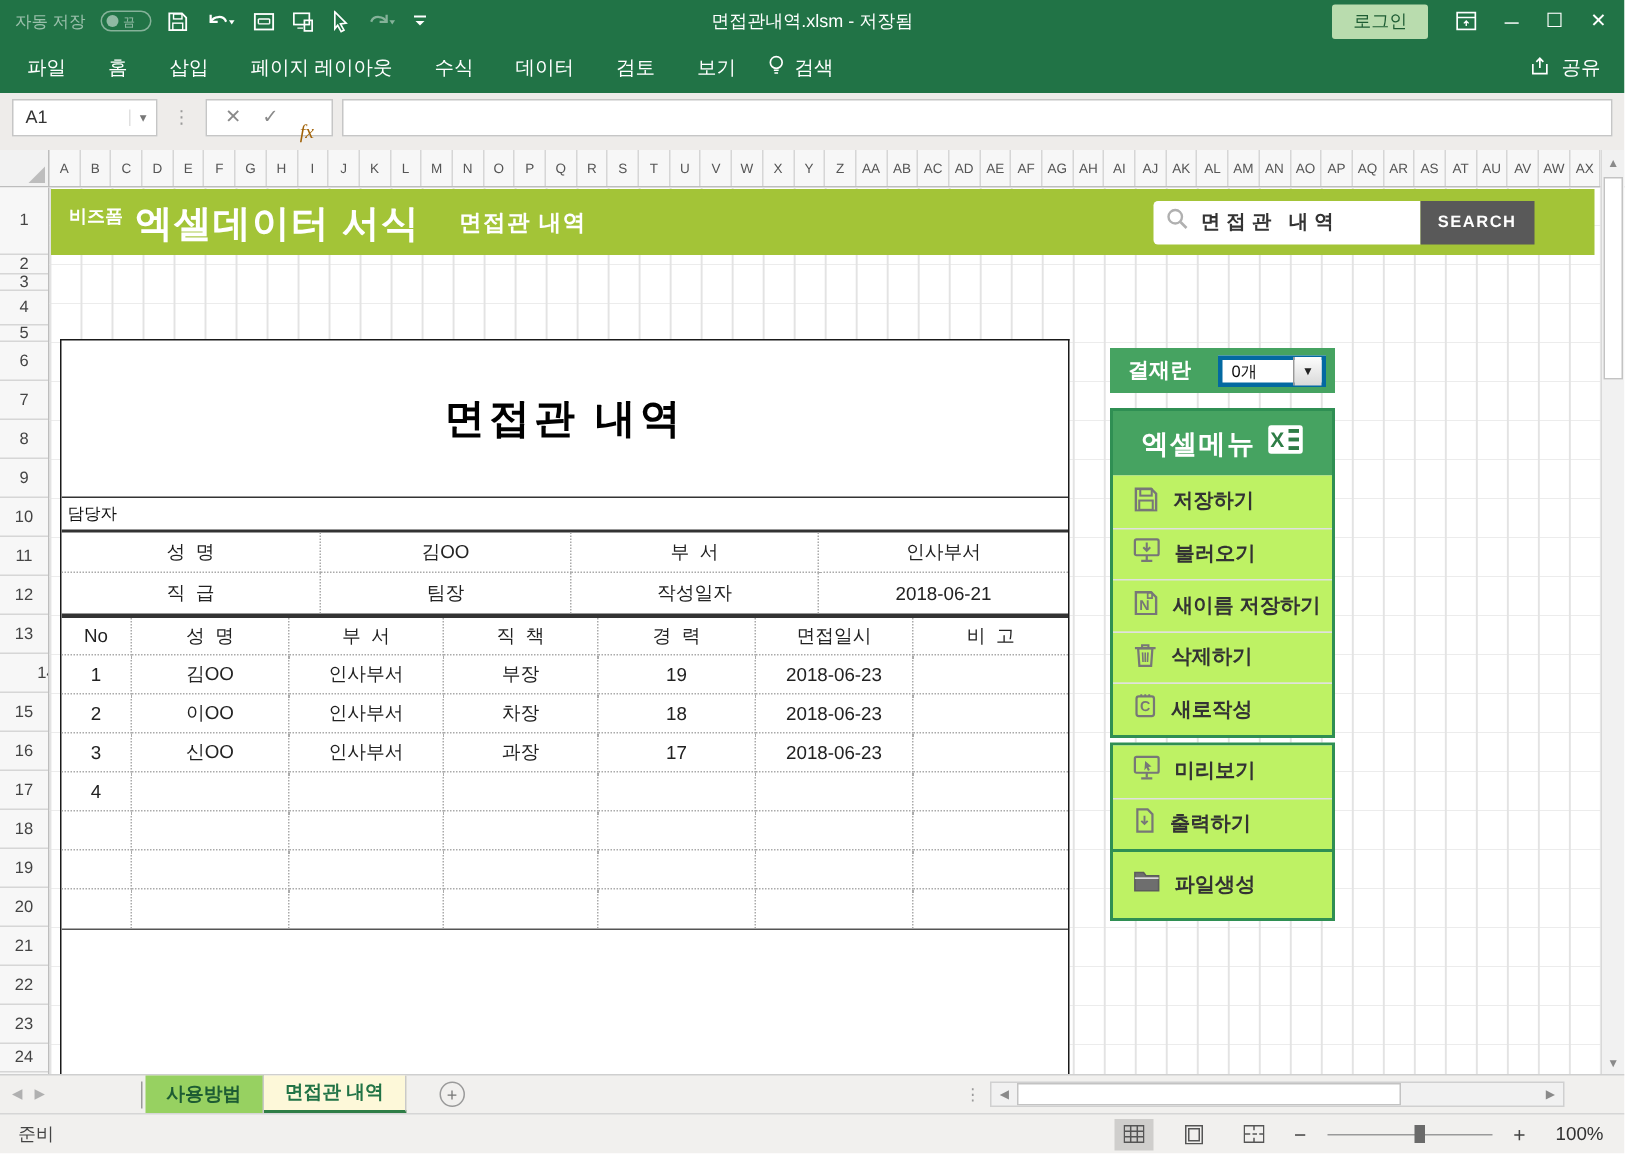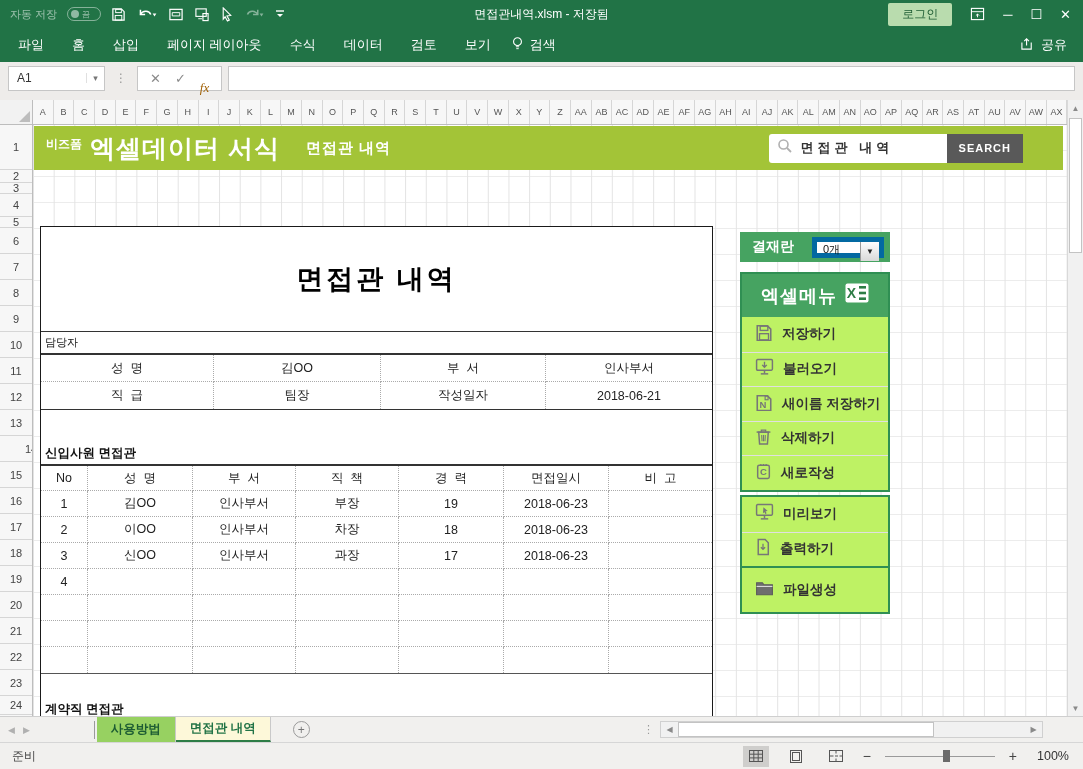--- a/index.html
+++ b/index.html
@@ -83,21 +83,21 @@
   .interview-table { display:grid; grid-template-columns:47px 105px 103px 103px 105px 105px 1fr; border-top:2px solid #333; border-bottom:1px solid #555; }
   .interview-table .cell { height:26px; display:flex; align-items:center; justify-content:center; font-size:12.5px; color:#222; border-right:1px dotted #aaa; border-bottom:1px dotted #aaa; white-space:pre; }
   .interview-table .cell:nth-child(7n) { border-right:none; }
   .interview-table .cell.hrow { height:25px; }
   .interview-table .cell.bottom { border-bottom:none; }
   .contract-label { margin-top:24px; height:22px; display:flex; align-items:center; padding-left:4px; font-size:12.5px; font-weight:bold; color:#111; }
 
   
   .approval-box { position:absolute; left:707px; top:107px; width:150px; height:30px; background:#46a361; display:flex; align-items:center; padding:0 6px 0 12px; }
   .approval-label { color:#fff; font-size:14px; font-weight:bold; }
-  .approval-select { margin-left:auto; width:72px; height:21px; background:#fff; border:5px solid #0369a1; display:flex; align-items:flex-start; }
+  .approval-select { margin-left:auto; width:72px; height:21px; background:#fff; border:3px solid #0369a1; display:flex; align-items:center; }
   .approval-value { flex:1; font-size:11px; color:#111; padding-left:6px; }
   .approval-drop { width:19px; height:19px; background:linear-gradient(#fdfdfd,#d9d9d9); border-left:1px solid #999; display:flex; align-items:center; justify-content:center; font-size:8px; color:#222; }
   .side-box { position:absolute; left:707px; width:150px; background:#fff; border:2px solid #2f8f53; }
   .menu-header { height:43px; background:#46a361; display:flex; align-items:center; justify-content:center; gap:8px; color:#fff; font-size:18px; font-weight:bold; letter-spacing:1px; }
   .menu-item { height:34.5px; display:flex; align-items:center; gap:9px; padding-left:13px; border-top:1px solid #e0e0e0; background:#bef264; }
   .menu-item:first-child { border-top:none; }
   .menu-item .mi-label { font-size:13.5px; font-weight:bold; color:#333; white-space:nowrap; }
   .menu-item svg { flex:0 0 auto; }
   .box-menu { top:147px; }
   .box-preview { top:370px; }
@@ -372,21 +372,20 @@
         <div class="manager-table" id="managerTable">
             <div class="cell">성  명</div>
             <div class="cell">김OO</div>
             <div class="cell">부  서</div>
             <div class="cell">인사부서</div>
             <div class="cell last-row">직  급</div>
             <div class="cell last-row">팀장</div>
             <div class="cell last-row">작성일자</div>
             <div class="cell last-row">2018-06-21</div>
           </div>
-        <div class="newhires-label">신입사원 면접관</div>
         <div class="interview-table" id="interviewTable">
             <div class="cell hrow">No</div>
             <div class="cell hrow">성  명</div>
             <div class="cell hrow">부  서</div>
             <div class="cell hrow">직  책</div>
             <div class="cell hrow">경  력</div>
             <div class="cell hrow">면접일시</div>
             <div class="cell hrow">비  고</div>
             <div class="cell">1</div>
             <div class="cell">김OO</div>
@@ -431,21 +430,20 @@
             <div class="cell"></div>
             <div class="cell"></div>
             <div class="cell bottom"></div>
             <div class="cell bottom"></div>
             <div class="cell bottom"></div>
             <div class="cell bottom"></div>
             <div class="cell bottom"></div>
             <div class="cell bottom"></div>
             <div class="cell bottom"></div>
           </div>
-        <div class="contract-label">계약직 면접관</div>
       </div>
 
       <div class="approval-box">
         <span class="approval-label">결재란</span>
         <div class="approval-select">
           <span class="approval-value">0개</span>
           <span class="approval-drop">▼</span>
         </div>
       </div>
 

